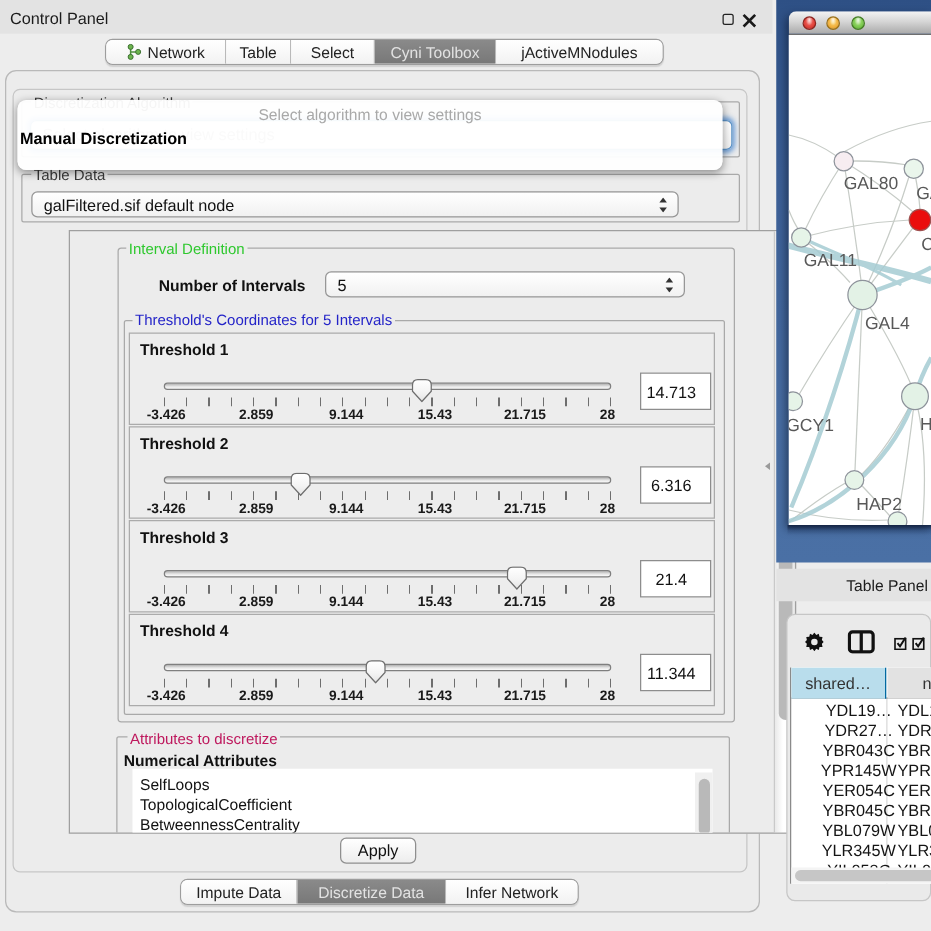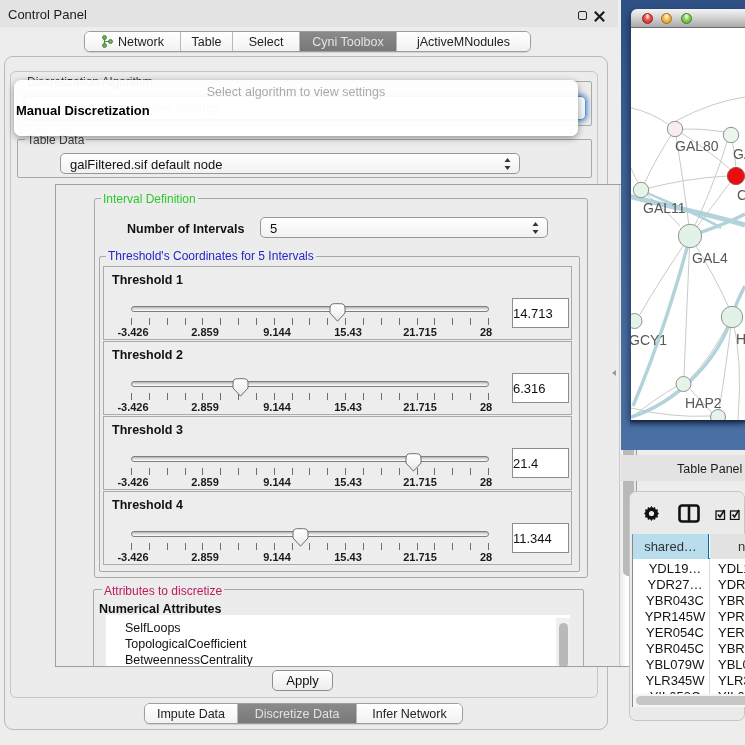--- a/index.html
+++ b/index.html
@@ -37,24 +37,24 @@
 .trow { position:absolute; left:47px; width:469px; height:74px; border:1px solid #ababab; background:#ededed; }
 .trow .tl { position:absolute; left:8px; top:6px; font-size:12.5px; font-weight:bold; color:#111; }
 .track { position:absolute; left:27px; top:39px; width:358px; height:6px; border:1px solid #7f7f7f; border-radius:3px;
   background:linear-gradient(#b2b2b2,#e6e6e6 55%,#fbfbfb); }
 .ticks { position:absolute; left:27px; top:51px; width:359px; height:7px;
   background:repeating-linear-gradient(90deg,#6e6e6e 0 1px,transparent 1px 17.85px); }
 .tlabels { position:absolute; left:0; top:59px; width:100%; height:12px; }
 .tlabels span { position:absolute; transform:translateX(-50%); font-size:11px; font-weight:bold; color:#1a1a1a; }
 .thumb { position:absolute; top:36px; width:17px; height:19px; }
 .vbox { position:absolute; left:408px; top:31px; width:57px; height:30px; background:#fff; border:1px solid #8d8d8d;
-  font-size:13px; color:#111; text-align:left; padding:7px 7px 0 0; }
+  font-size:13px; color:#111; text-align:center; padding:7px 7px 0 0; }
 
 #attlist { left:50px; top:430px; width:464px; height:53px; background:#fff; font-size:12.5px; color:#111; padding-top:5px; }
-#attlist div { padding-left:19px; height:16px; line-height:16px; }
+#attlist div { padding-left:6px; height:16px; line-height:16px; }
 
 #applybtn { left:272px; top:670px; width:61px; height:21px; border:1px solid #8f8f8f; border-radius:5px;
   background:linear-gradient(#ffffff,#ededed); font-size:13px; color:#111; text-align:center; line-height:19px; }
 
 #popup { left:14px; top:80px; width:564px; height:56px; background:rgba(255,255,255,0.95); border-radius:7px;
   box-shadow:0 2px 7px rgba(0,0,0,0.4); }
 #popup .hint { position:absolute; left:0; right:0; top:5px; text-align:center; color:#a9a9a9; font-size:12.5px; }
 #popup .i1 { position:absolute; left:2px; top:22.5px; font-size:13px; font-weight:bold; color:#000; }
 #popup .i2 { position:absolute; left:2px; top:37.5px; font-size:13px; color:#000; }
 
@@ -68,21 +68,21 @@
 
 #tpbar { left:621px; top:455px; width:124px; height:26px; background:#e3e3e3; }
 #tpbar .t { position:absolute; left:13px; top:7px; font-size:12.5px; color:#1c1c1c;margin-left:43px; }
 #tpcard { left:629px; top:491px; width:116px; height:230px; border:1px solid #c6c6c6; border-radius:7px; background:#eaeaea; }
 #ttable { left:632px; top:534px; width:113px; height:173px; background:#fff; border-left:1px solid #8a8a8a; overflow:hidden; }
 #thead { position:absolute; left:0; top:0; width:100%; height:25px; border-bottom:1px solid #7d7d7d; }
 #thc1 { position:absolute; left:0; top:0; width:76px; height:25px; background:#b9ddec; border-right:1px solid #0369a1;
   font-size:13px; color:#333; text-align:center; line-height:25px; }
 #thc2 { position:absolute; left:77px; top:0; width:60px; height:25px; background:#e2e2e2; font-size:13px; color:#333;
   line-height:25px; padding-left:28px; }
-.trc1 { position:absolute; left:4px; width:76px; text-align:center; font-size:13px; color:#141414; }
+.trc1 { position:absolute; left:16px; width:76px; text-align:center; font-size:13px; color:#141414; }
 .trc2 { position:absolute; left:85px; font-size:13px; color:#141414; white-space:nowrap; }
 #hthumb { position:absolute; left:3px; top:162px; width:115px; height:9px; background:#c6c6c6; border-radius:5px; }
 </style>
 </head>
 <body>
 
 <div class="abs" style="left:0;top:27px;width:621px;height:718px;background:#ededed;"></div>
 <div class="abs" id="titlebar">
     <span class="t">Control Panel</span>
   <div class="abs" style="left:578px;top:11px;width:9px;height:9px;border:1.5px solid #222;border-radius:2px;"></div>
@@ -109,21 +109,21 @@
 <div class="abs" id="cardB"></div>
 
 <div class="group" style="left:17px;top:81px;width:575px;height:45px;"></div>
 <div class="gtitle" style="left:25px;top:75px;color:#3a3a3a;">Discretization Algorithm</div>
 <div class="combo" style="left:24px;top:96px;width:562px;height:24px;border-color:#5b93c8;box-shadow:0 0 4px 2px rgba(80,140,210,0.8);">
   <span class="ctext" style="color:#9a9a9a;">Select algorithm to view settings</span>
 </div>
 
 <div class="group" style="left:17px;top:139px;width:575px;height:39px;"></div>
 <div class="gtitle" style="left:25px;top:133px;color:#3a3a3a;">Table Data</div>
-<div class="combo" style="left:25px;top:153px;width:460px;height:21px;margin-left:35px;">
+<div class="combo" style="left:25px;top:153px;width:518px;height:21px;">
   <span class="ctext">galFiltered.sif default node</span>
   <svg class="arr" viewBox="0 0 7 12">
       <path d="M3.5 0 L6.5 4 H0.5 Z" fill="#333"></path>
       <path d="M3.5 12 L6.5 8 H0.5 Z" fill="#333"></path>
     </svg>
 </div>
 
 <div class="abs" id="scrollpane">
   <div id="vtrack"></div>
   <div id="vthumb"></div>

